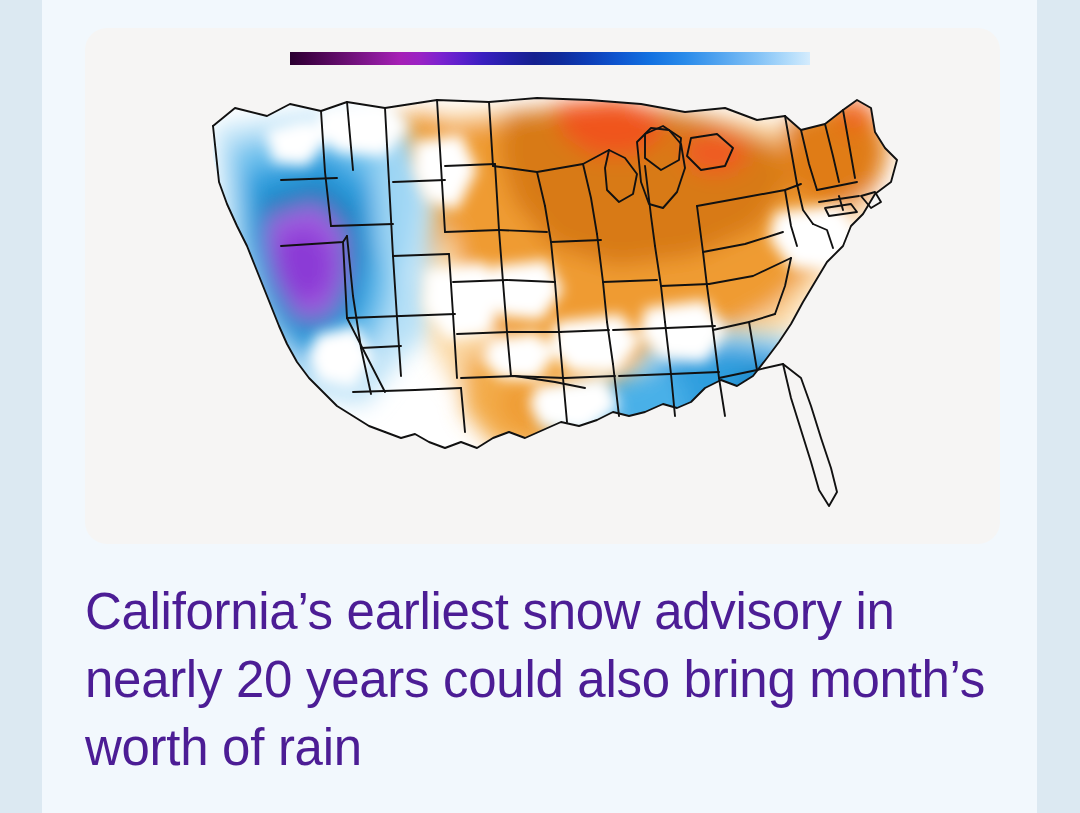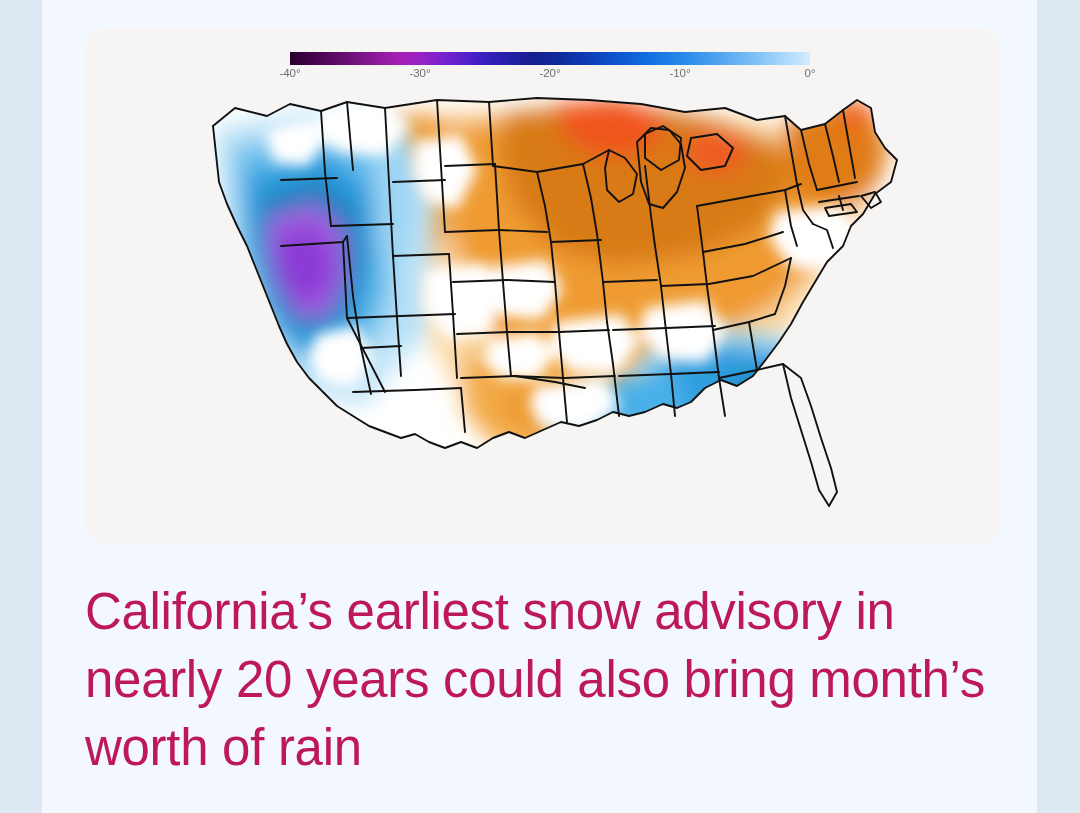--- a/index.html
+++ b/index.html
@@ -119,44 +119,37 @@
 
   
   .headline {
     position: absolute;
     left: 85px;
     top: 578px;
     width: 900px;
     font-size: 51px;
     line-height: 1.33;
     font-weight: 400;
-    color: #be185d;
+    color: #4c1d95;
     letter-spacing: -0.3px;
     font-family: "Liberation Sans", sans-serif;
   }
 </style>
 </head>
 <body>
 
 <div class="rail rail-left"></div>
 <div class="rail rail-right"></div>
 <div class="page-column"></div>
 
 <div class="media-card">
 
 
   <div class="cbar-bar"></div>
 
-  <div class="cbar-ticks">
-    <span style="left:0%">-40°</span>
-    <span style="left:25%">-30°</span>
-    <span style="left:50%">-20°</span>
-    <span style="left:75%">-10°</span>
-    <span style="left:100%">0°</span>
-  </div>
 
   <div class="map-stage">
     <svg viewBox="0 0 915 458" preserveAspectRatio="xMidYMid meet">
       <defs>
         <clipPath id="usClip">
           <path d="M128,40 L150,22 L182,30 L205,18 L236,25 L262,16 L300,22 L352,14 L404,16
                    L452,12 L504,14 L556,18 L600,26 L640,22 L672,34 L700,30 L716,44
                    L740,38 L758,24 L772,14 L786,22 L790,46 L800,62 L812,74 L806,96
                    L790,108 L778,128 L766,140 L758,160 L742,176 L730,196 L718,216
                    L706,238 L694,256 L682,272 L668,290 L652,300 L636,294 L620,302

